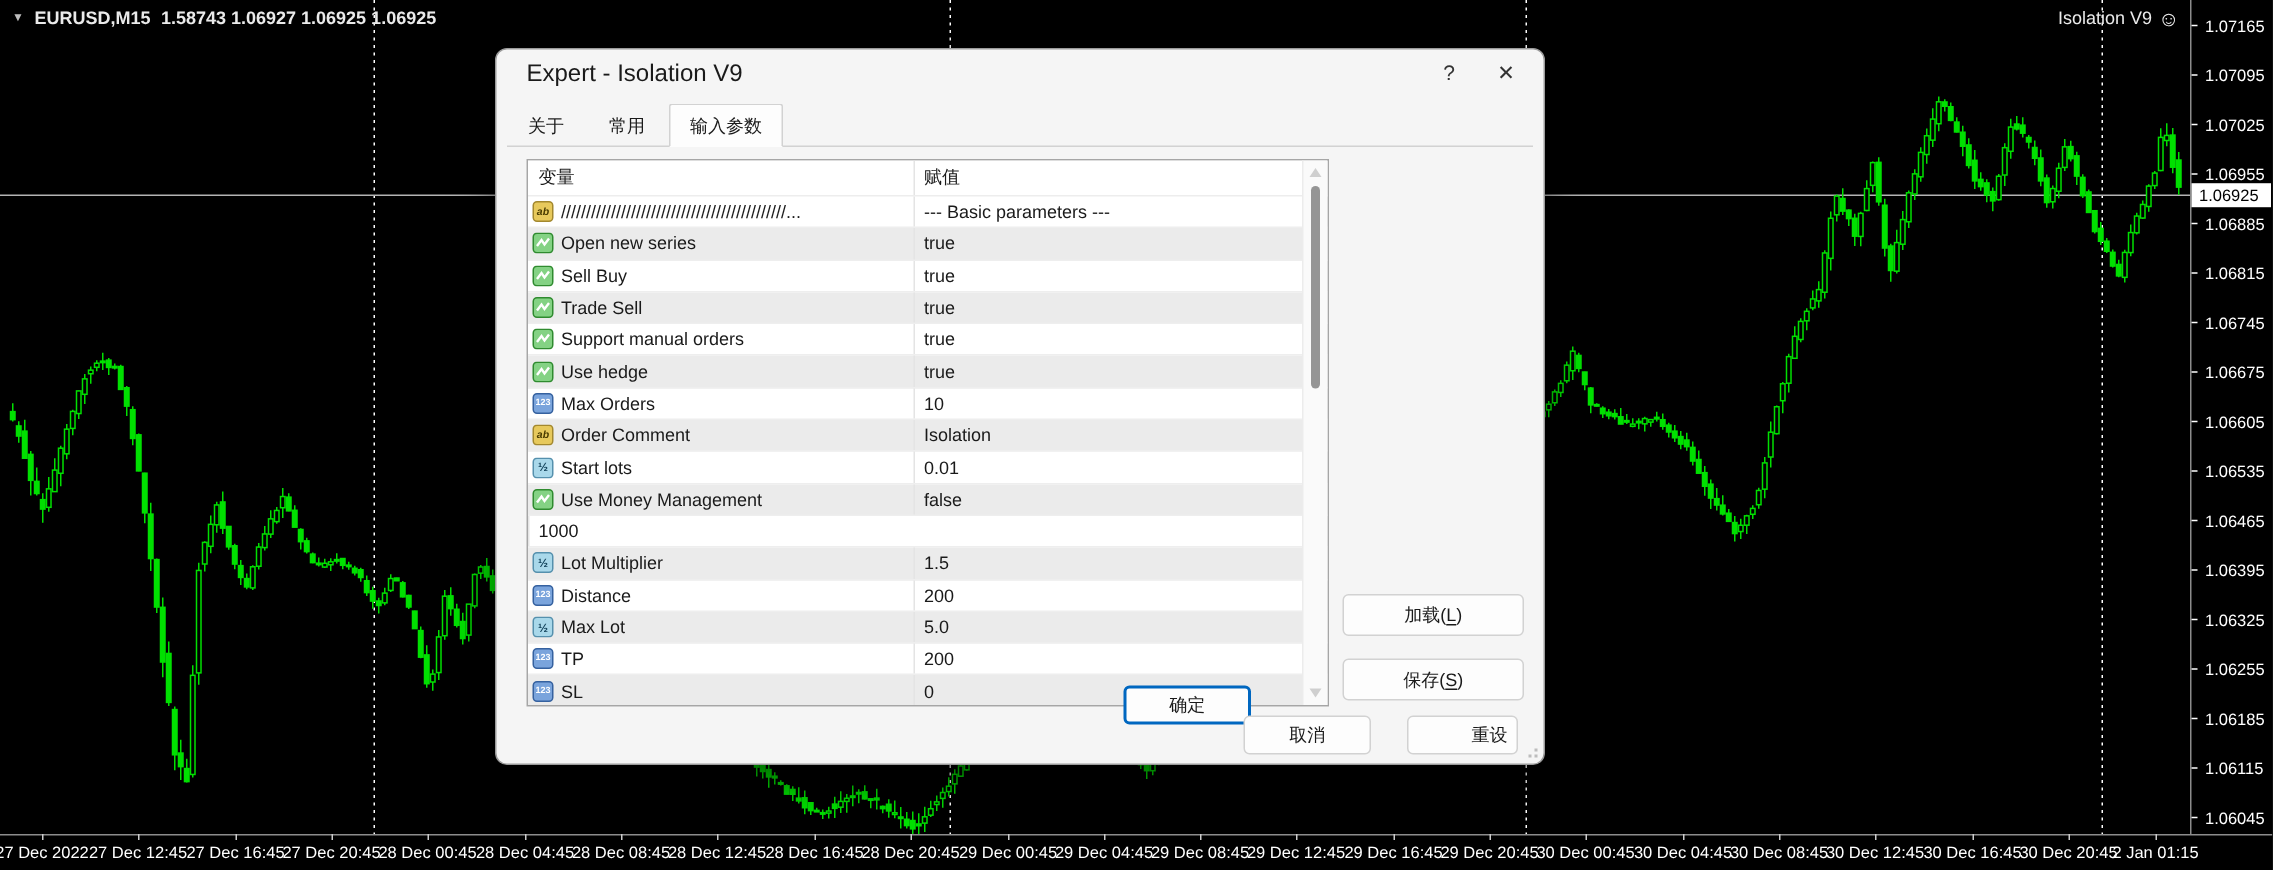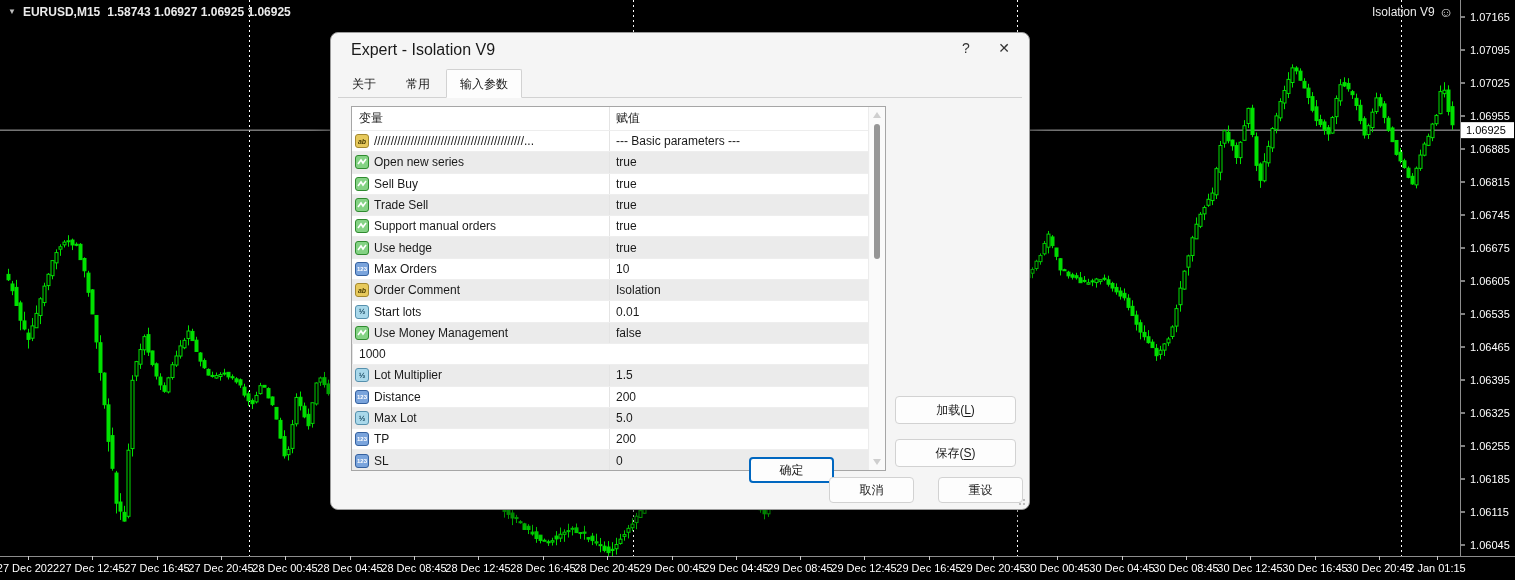--- a/index.html
+++ b/index.html
@@ -60,21 +60,21 @@
   .sb-up{top:5px;border-bottom:6px solid #cfcfcf;}
   .sb-down{bottom:5px;border-top:6px solid #cfcfcf;}
 
   .btn{position:absolute;background:#fdfdfd;border:1px solid #d2d2d2;border-radius:4px;
        font-size:12px;color:#1a1a1a;cursor:pointer;font-family:"Liberation Sans",sans-serif;}
   .btn u{text-underline-offset:2px;}
   .btn-load{left:564px;top:363px;width:121px;height:28px;}
   .btn-save{left:564px;top:406px;width:121px;height:28px;}
   .btn-ok{left:418px;top:424px;width:85px;height:26px;border:2px solid #0067c0;}
   .btn-cancel{left:498px;top:444px;width:85px;height:26px;}
-  .btn-reset{left:607px;top:444px;width:85px;height:26px;}
+  .btn-reset{left:607px;top:444px;width:74px;height:26px;text-align:right;}
   .grip{position:absolute;right:4px;bottom:4px;width:10px;height:10px;}
   .grip i{position:absolute;width:2px;height:2px;background:#bdbdbd;}
   .grip i:nth-child(1){right:0;bottom:0;}
   .grip i:nth-child(2){right:4px;bottom:0;}
   .grip i:nth-child(3){right:0;bottom:4px;}
 </style>
 </head>
 <body>
 
 <div class="screen">

